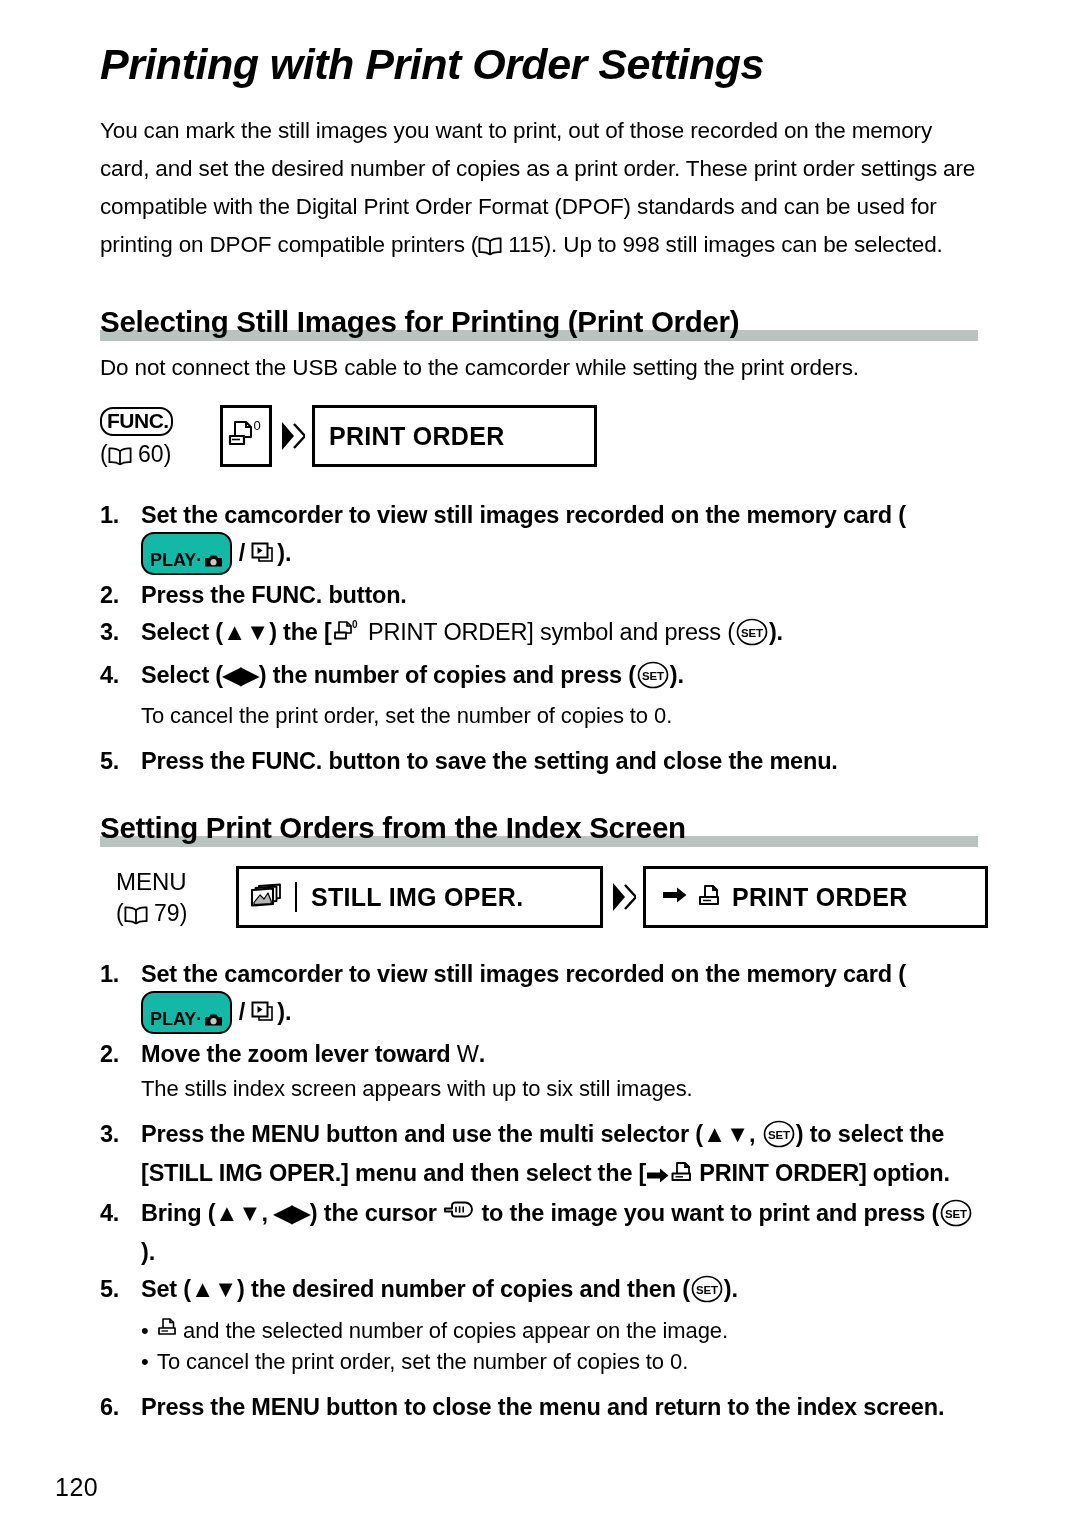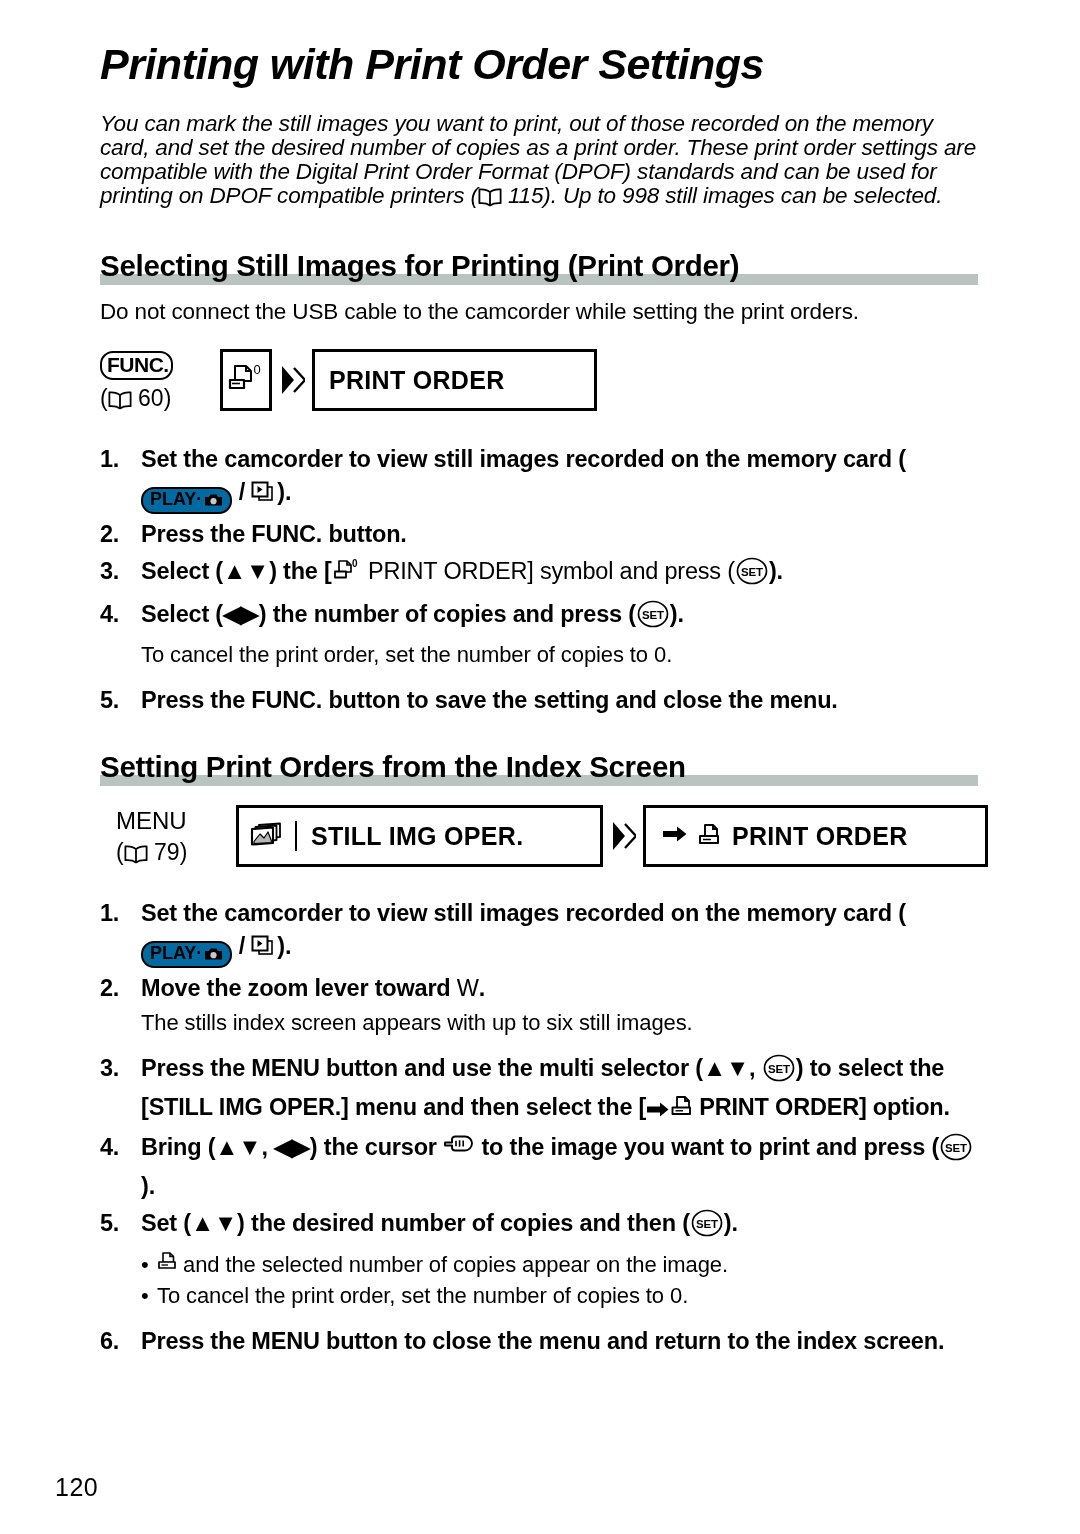--- a/index.html
+++ b/index.html
@@ -36,23 +36,22 @@
     letter-spacing: -0.5px;
     margin-top: 42px;
     line-height: 1.05;
     white-space: nowrap;
   }
 
   
   .intro {
     margin-top: 25px;
     font-size: 22.5px;
-    line-height: 24px;
+    line-height: 38px;
     letter-spacing: -0.15px;
-    font-style: italic;
   }
 
   
   .section-head {
     position: relative;
     margin-top: 34px;
     height: 40px;
   }
   .section-head .rule {
     position: absolute;
@@ -204,24 +203,24 @@
     vertical-align: -3px;
   }
   .ico-book { vertical-align: -4px; }
   .set-btn {
     display: inline-block;
     vertical-align: -6px;
   }
   .play-badge {
     display: inline-block;
     vertical-align: -5px;
-    background: #0369a1;
+    background: #14b8a6;
     border: 2.5px solid #000;
     border-radius: 13px;
-    padding: 1px 7px 1px 7px;
+    padding: 17px 7px 1px 7px;
     font-size: 18px;
     font-weight: bold;
     line-height: 19px;
     letter-spacing: 0px;
     white-space: nowrap;
   }
   .play-badge .camglyph { vertical-align: -2px; margin-left: 2px;}
 
   
   .page-number {

